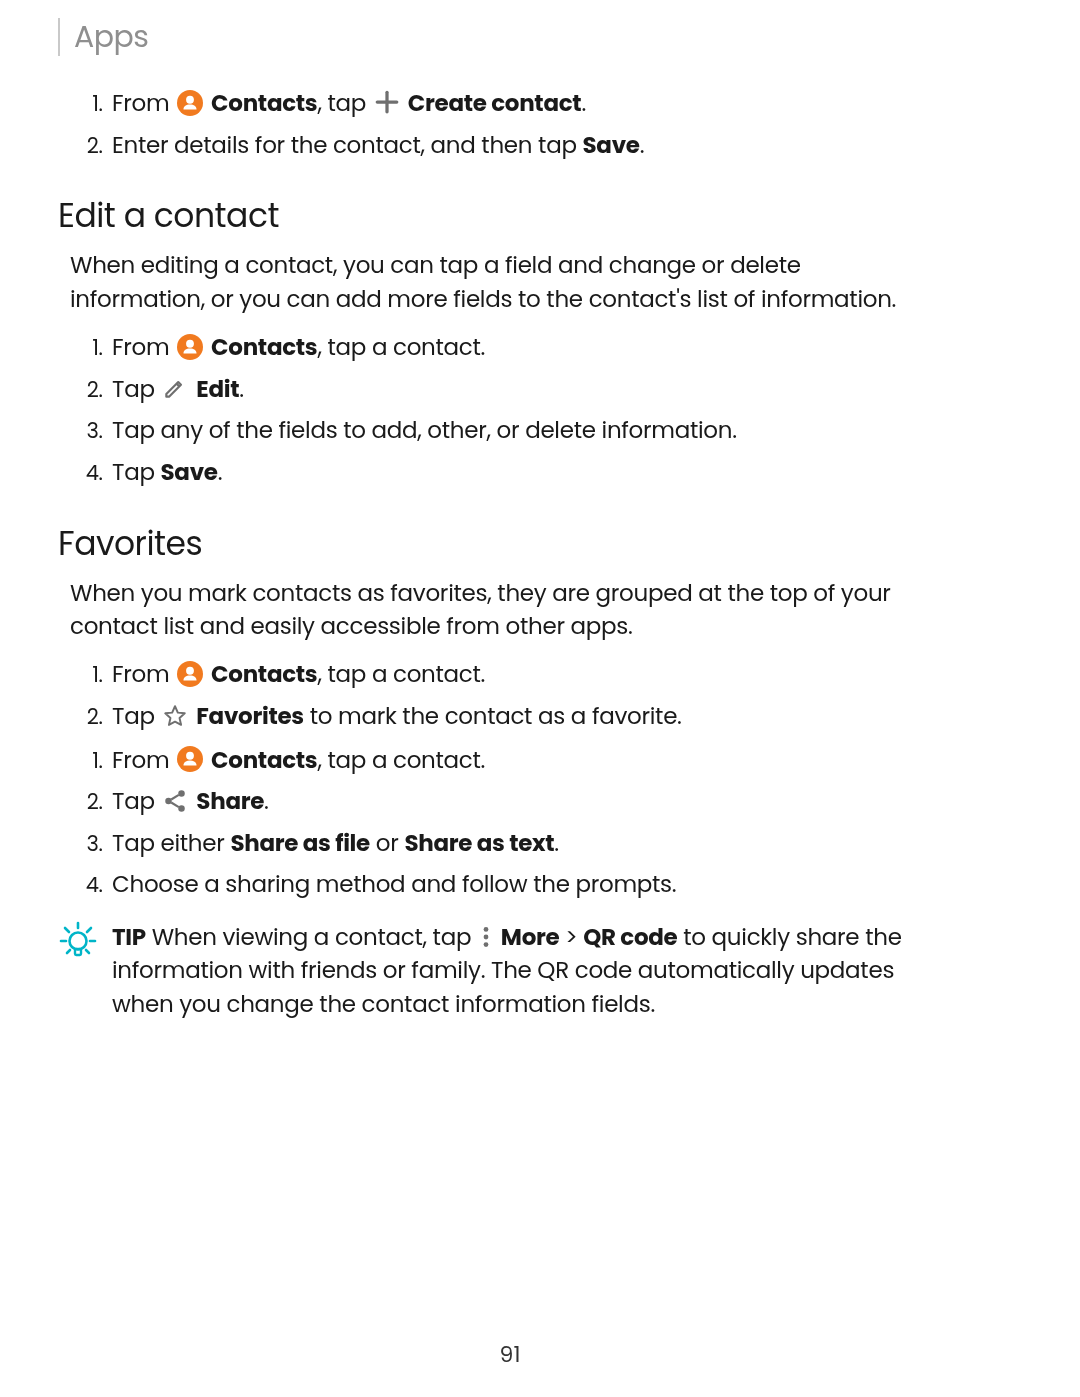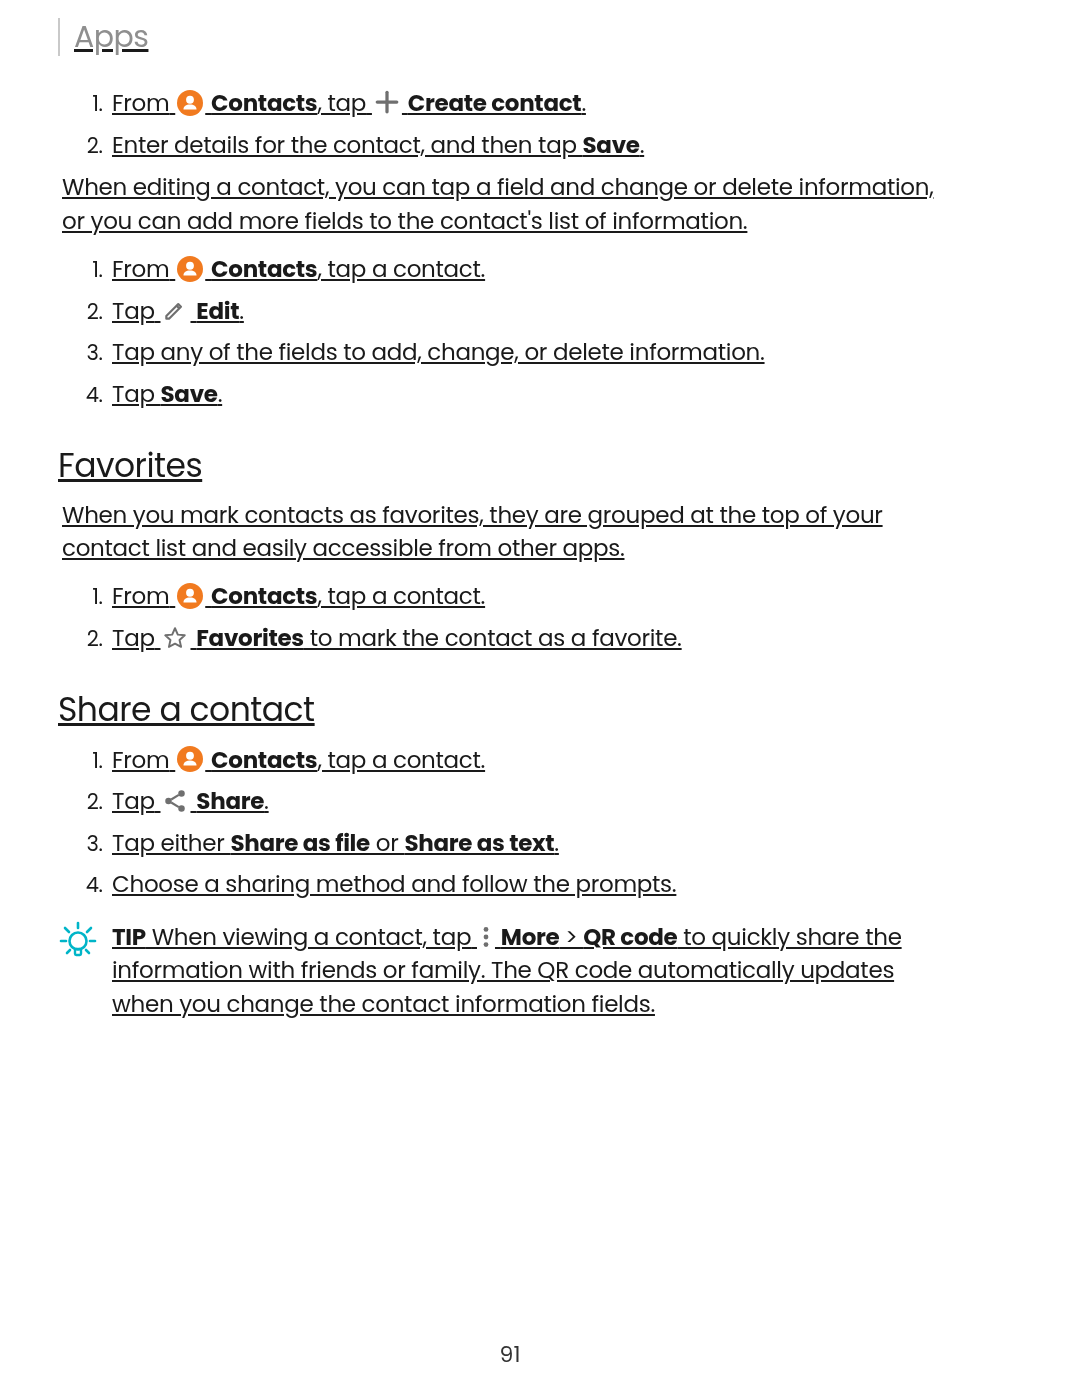--- a/index.html
+++ b/index.html
@@ -9,21 +9,20 @@
     font-family: "Poppins", "Segoe UI", "Helvetica Neue", Arial, sans-serif;
     color: #1a1a1a;
     width: 1080px;
   }
   .page {
     position: relative;
     width: 992px;
     min-height: 1397px;
     box-sizing: border-box;
     padding: 18px 58px 60px 58px;
-    text-decoration: underline;
   }
   .top-rule {
     border-left: 2px solid #c9c9c9;
     padding-left: 14px;
     height: 38px;
     display: flex;
     align-items: center;
     margin-bottom: 30px;
   }
   .top-rule .apps {
@@ -34,21 +33,21 @@
   }
   h2.section {
     font-size: 33px;
     font-weight: 400;
     margin: 28px 0 8px 0;
     letter-spacing: -0.5px;
   }
   p.body {
     font-size: 23px;
     line-height: 1.45;
-    margin: 6px 0 14px 4px;
+    margin: 6px 0 14px 12px;
     letter-spacing: -0.3px;
   }
   ol {
     list-style: decimal;
     margin: 8px 0 8px 0;
     padding-left: 50px;
     font-size: 23px;
     line-height: 1.55;
     letter-spacing: -0.3px;
   }
@@ -140,20 +139,21 @@
             <line x1="3" y1="12" x2="21" y2="12" stroke="#6f6f6f" stroke-width="3" stroke-linecap="round"></line>
           </svg>
       </span>
       <b>Create contact</b><span>.</span>
     </li>
     <li>
       <span>Enter details for the contact, and then tap </span><b>Save</b><span>.</span>
     </li>
   </ol>
 
+  <h2 class="section">Edit a contact</h2>
   <p class="body">When editing a contact, you can tap a field and change or delete information, or you can add more fields to the contact's list of information.</p>
   <ol>
     <li>
       <span>From</span>
       <span class="icon">
         <svg viewBox="0 0 24 24">
             <circle cx="12" cy="12" r="12" fill="#f17a1f"></circle>
             <circle cx="12" cy="9" r="3.6" fill="#fff"></circle>
             <path d="M12 13.4c-3.6 0-6 1.9-6 4.2v.4h12v-.4c0-2.3-2.4-4.2-6-4.2z" fill="#fff"></path>
           </svg>
@@ -163,21 +163,21 @@
     <li>
       <span>Tap</span>
       <span class="icon">
         <svg viewBox="0 0 24 24">
             <path d="M4 17.5 L15 6.5 L17.5 9 L6.5 20 L4 20 Z" fill="none" stroke="#6f6f6f" stroke-width="2" stroke-linejoin="round"></path>
             <line x1="13.5" y1="8" x2="16" y2="10.5" stroke="#6f6f6f" stroke-width="2"></line>
           </svg>
       </span>
       <b>Edit</b><span>.</span>
     </li>
-    <li>Tap any of the fields to add, change, or delete information.</li>
+    <li>Tap any of the fields to add, other, or delete information.</li>
     <li>
       <span>Tap </span><b>Save</b><span>.</span>
     </li>
   </ol>
 
   <h2 class="section">Favorites</h2>
   <p class="body">When you mark contacts as favorites, they are grouped at the top of your contact list and easily accessible from other apps.</p>
   <ol>
     <li>
       <span>From</span>
@@ -194,21 +194,20 @@
       <span>Tap</span>
       <span class="icon star">
         <svg viewBox="0 0 24 24">
             <path d="M12 3l2.6 5.9 6.4.6-4.8 4.4 1.4 6.3L12 17.2 6.4 20.2l1.4-6.3L3 9.5l6.4-.6L12 3z" fill="none" stroke="#6f6f6f" stroke-width="1.8" stroke-linejoin="round"></path>
           </svg>
       </span>
       <b>Favorites</b><span> to mark the contact as a favorite.</span>
     </li>
   </ol>
 
-  <h2 class="section">Share a contact</h2>
   <ol>
     <li>
       <span>From</span>
       <span class="icon">
         <svg viewBox="0 0 24 24">
             <circle cx="12" cy="12" r="12" fill="#f17a1f"></circle>
             <circle cx="12" cy="9" r="3.6" fill="#fff"></circle>
             <path d="M12 13.4c-3.6 0-6 1.9-6 4.2v.4h12v-.4c0-2.3-2.4-4.2-6-4.2z" fill="#fff"></path>
           </svg>
       </span>

